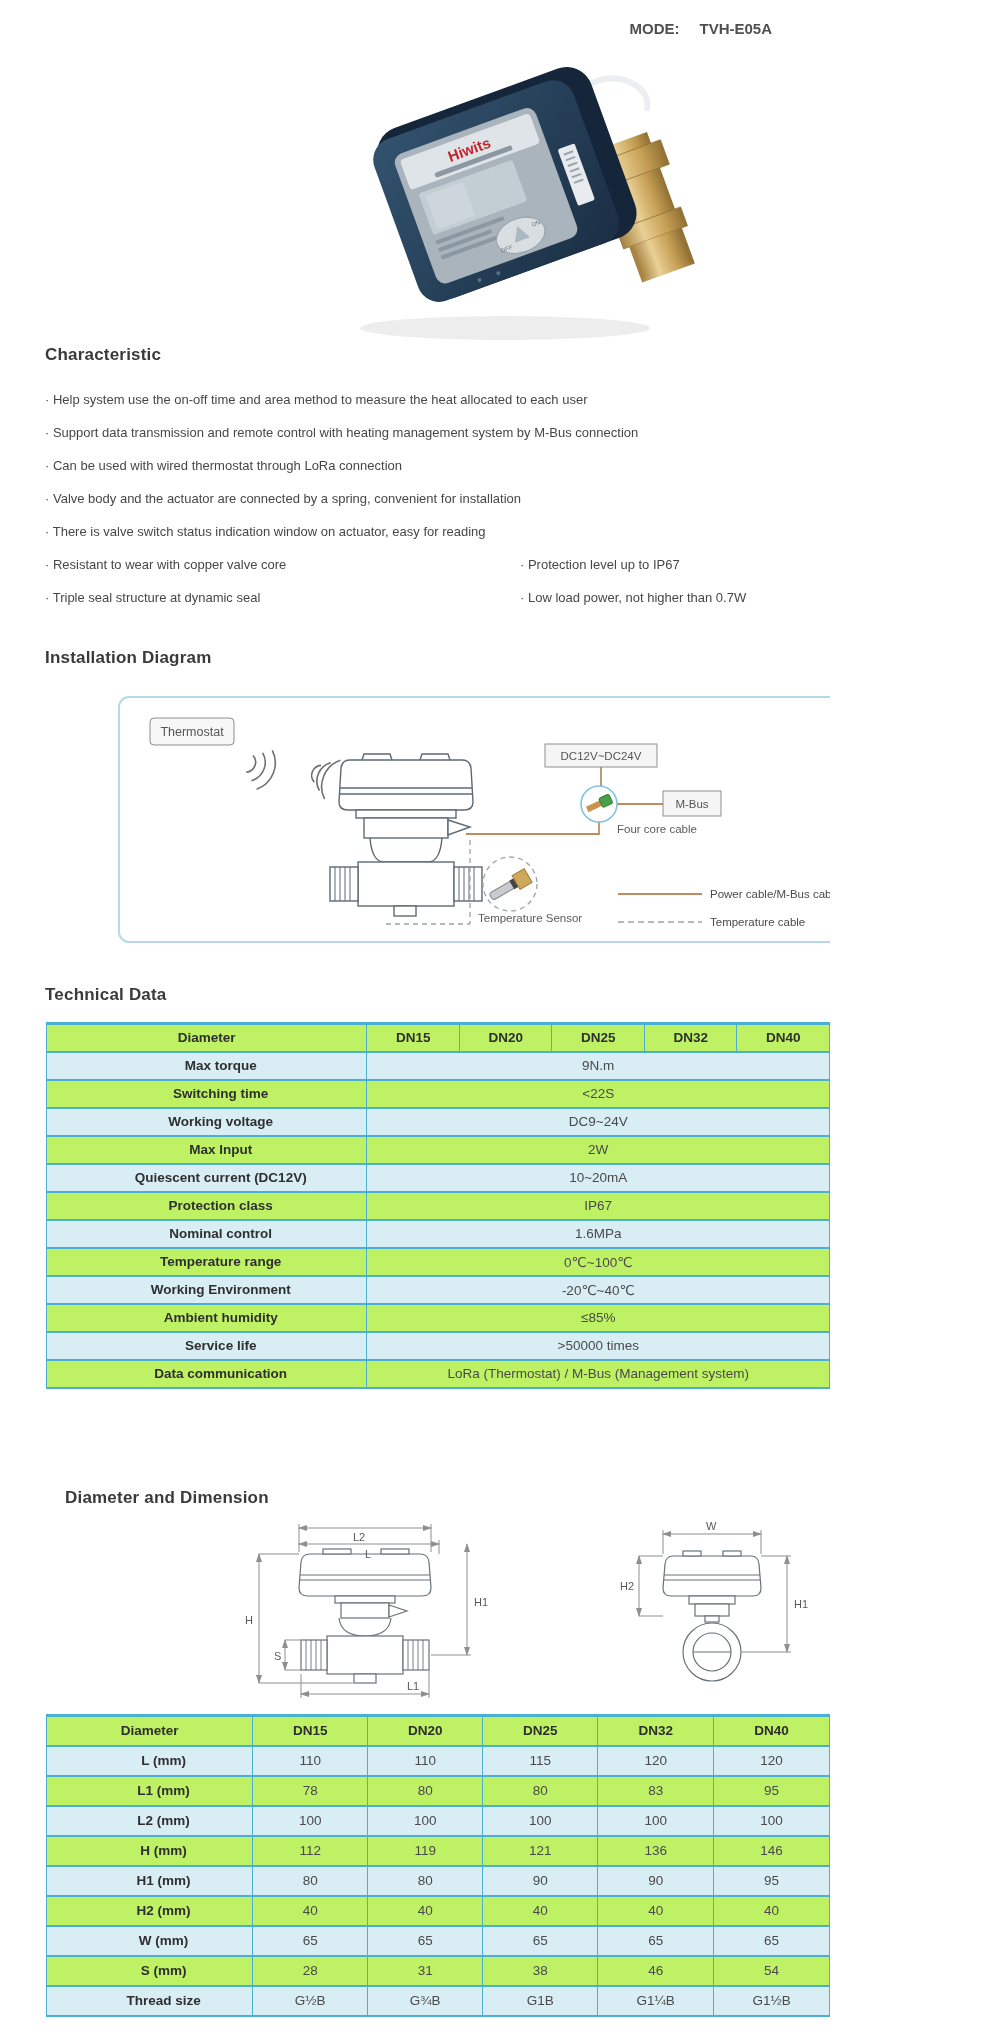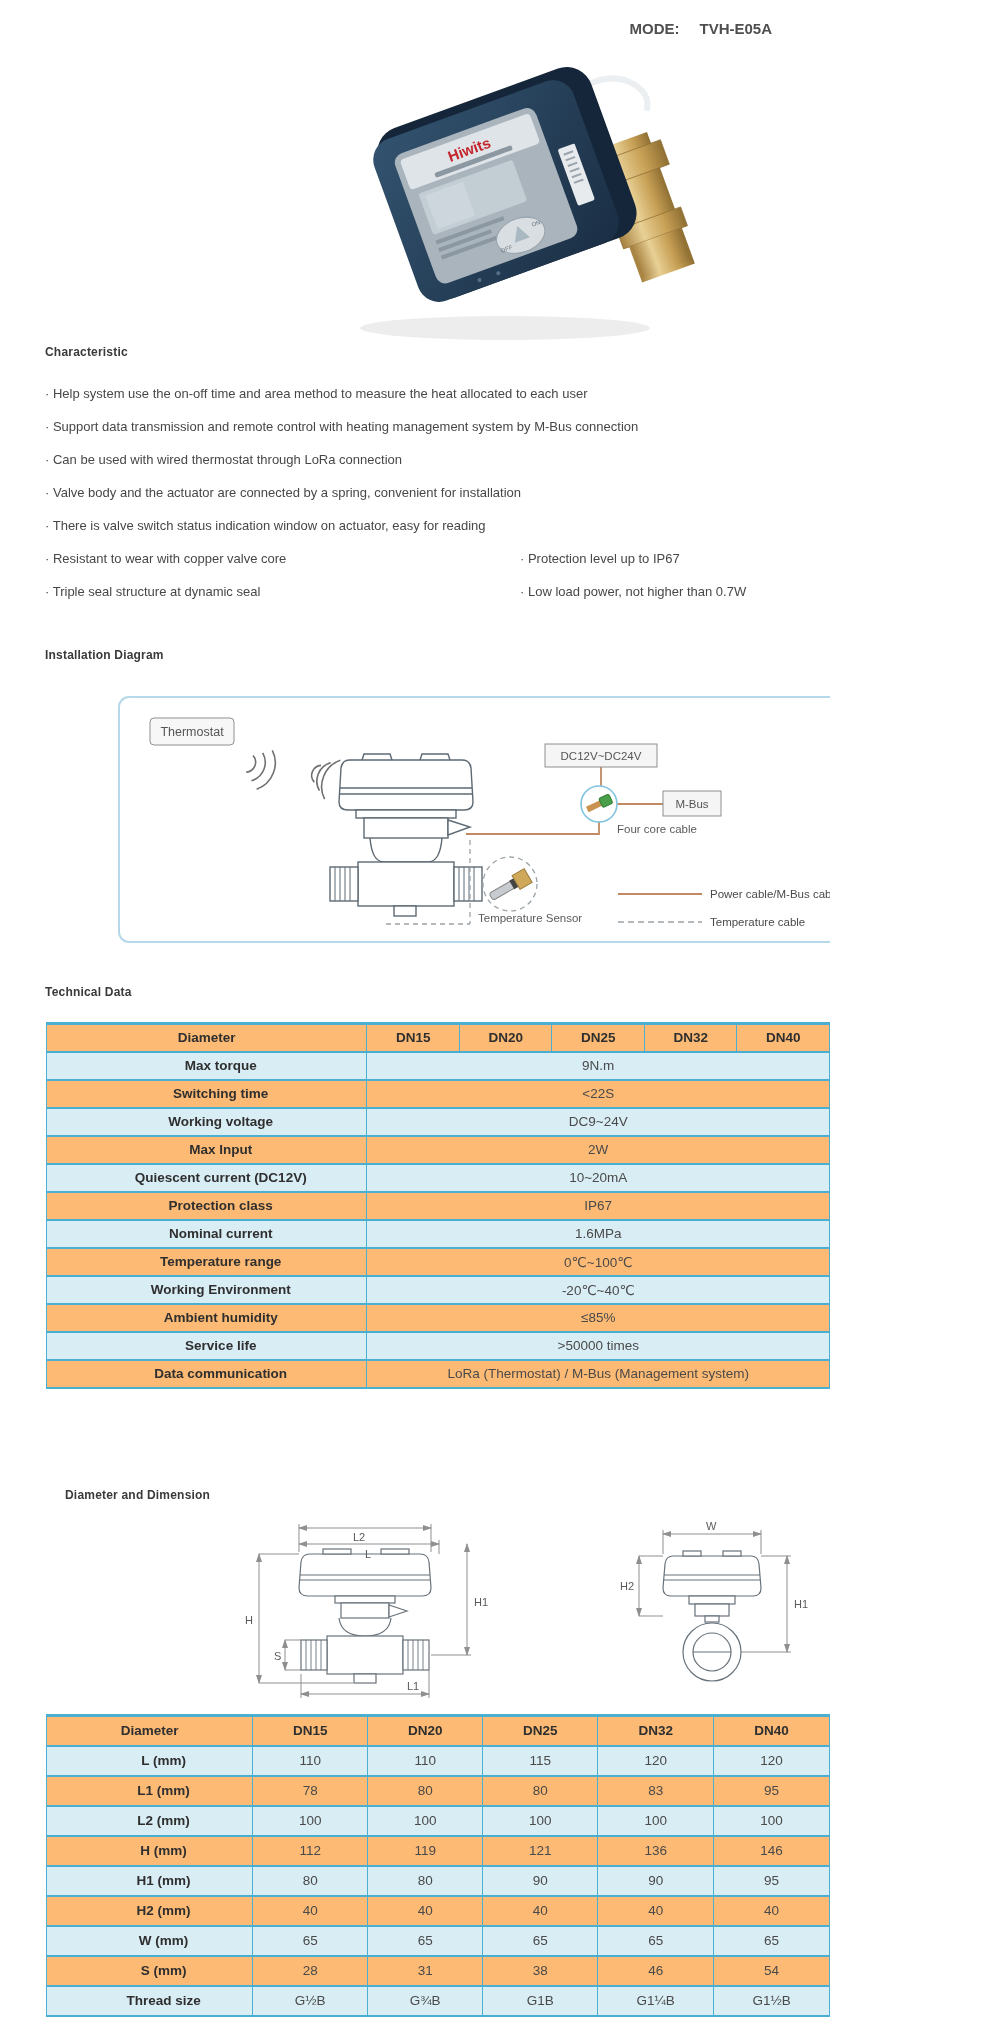--- a/index.html
+++ b/index.html
@@ -1,30 +1,30 @@
 <!DOCTYPE html>
 <html><head>
 <meta charset="utf-8">
 <style>
   html,body{margin:0;padding:0;background:#fff;}
   .page{position:relative;width:830px;height:2038px;background:#fff;overflow:hidden;
         font-family:"Liberation Sans","DejaVu Sans",sans-serif;color:#444;}
   .mode-line{position:absolute;top:20px;right:58px;font-size:15px;font-weight:bold;color:#4f4f4f;}
   .mode-line .model{margin-left:20px;}
   .product-figure{position:absolute;top:46px;left:300px;width:400px;height:300px;}
-  .sec-h{font-size:12px;font-weight:bold;color:#3a3a3a;letter-spacing:.2px;}
+  .sec-h{font-size:17px;font-weight:bold;color:#3a3a3a;letter-spacing:.2px;}
   .sec-characteristic{position:absolute;top:345px;left:45px;right:40px;}
   .bullets{margin-top:28px;}
   .bullet{font-size:13px;color:#474747;margin-bottom:19px;line-height:14px;}
   .bullet-row{display:flex;}
   .bullet-left{width:475px;}
   .install-h{position:absolute;top:648px;left:45px;}
   .install-box{position:absolute;top:696px;left:118px;}
   .tech-h{position:absolute;top:985px;left:45px;}
-  .dtable{position:absolute;left:46px;border-collapse:collapse;table-layout:fixed;background:#fdba74;
+  .dtable{position:absolute;left:46px;border-collapse:collapse;table-layout:fixed;background:#bef264;
           border:1.5px solid #4aafd0;border-top:3px solid #4aafd0;border-bottom:2.5px solid #4aafd0;}
   .dtable th,.dtable td{padding:0;text-align:center;vertical-align:middle;font-size:13.5px;}
   .dtable tr{border-top:2px solid #4aafd0;}
   .dtable th{font-weight:bold;color:#2f2f2f;}
   .dtable td.lbl{font-weight:bold;color:#2f2f2f;padding-left:28px;}
   .dtable td{color:#4a4a4a;}
   .dtable tr.b{background:#d9edf5;}
   .t1{top:1022px;}
   .t1 tr{height:28px;}
   .t1 th:not(:first-child){border-left:1.5px solid #4aafd0;}
@@ -237,21 +237,21 @@
         </tr>
     <tr class="b">
           <td class="lbl">Quiescent current (DC12V)</td>
           <td class="val" colspan="5">10~20mA</td>
         </tr>
     <tr>
           <td class="lbl">Protection class</td>
           <td class="val" colspan="5">IP67</td>
         </tr>
     <tr class="b">
-          <td class="lbl">Nominal current</td>
+          <td class="lbl">Nominal control</td>
           <td class="val" colspan="5">1.6MPa</td>
         </tr>
     <tr>
           <td class="lbl">Temperature range</td>
           <td class="val" colspan="5">0℃~100℃</td>
         </tr>
     <tr class="b">
           <td class="lbl">Working Environment</td>
           <td class="val" colspan="5">-20℃~40℃</td>
         </tr>

